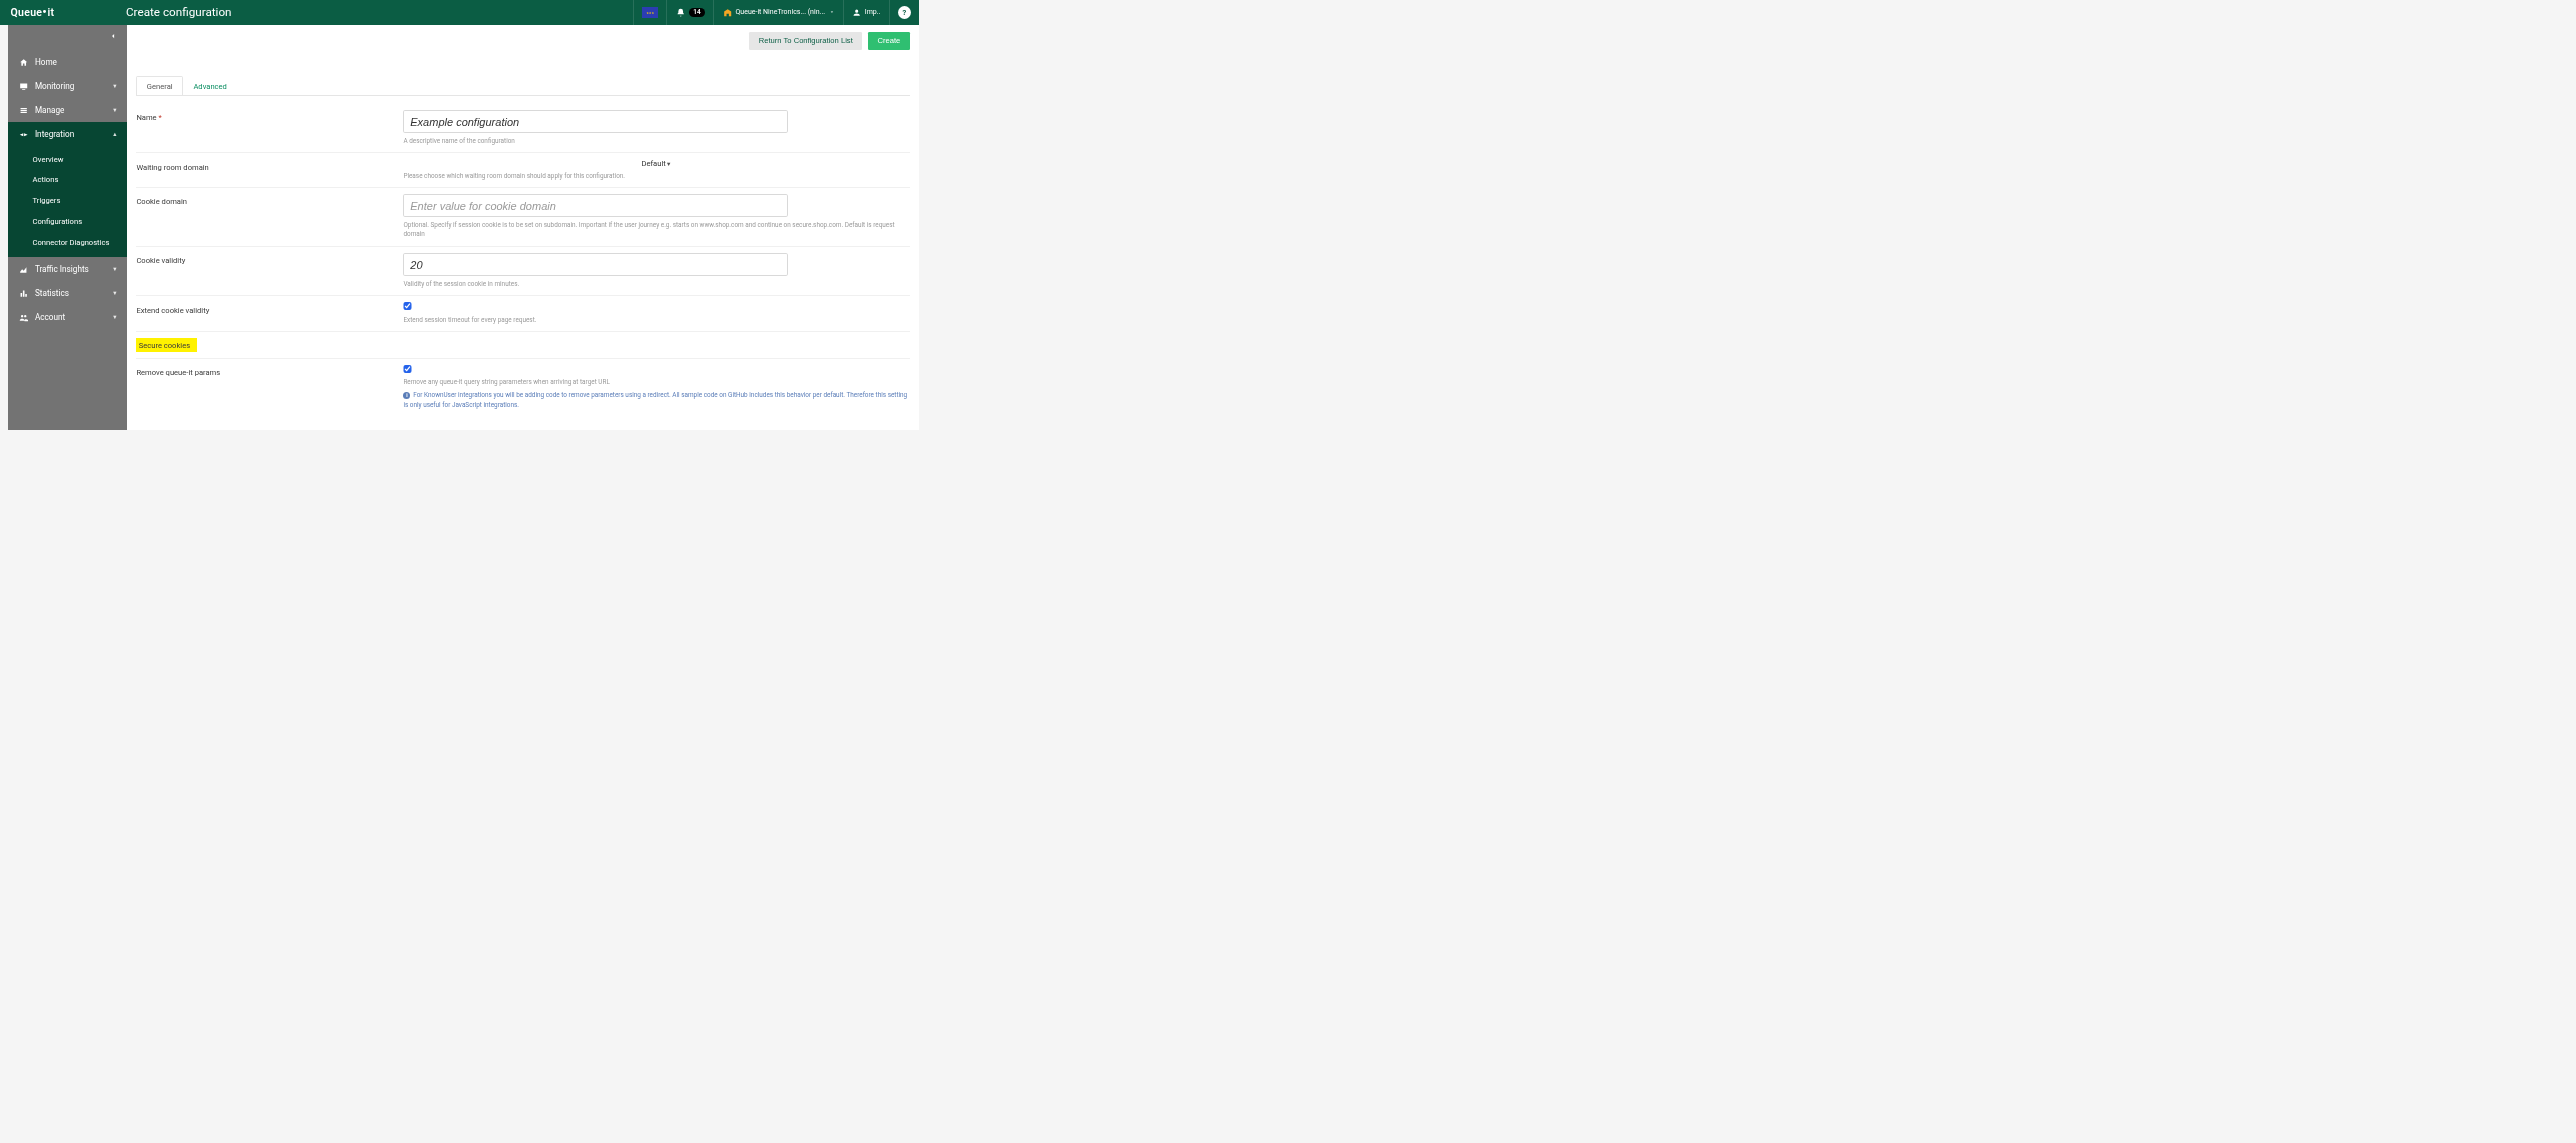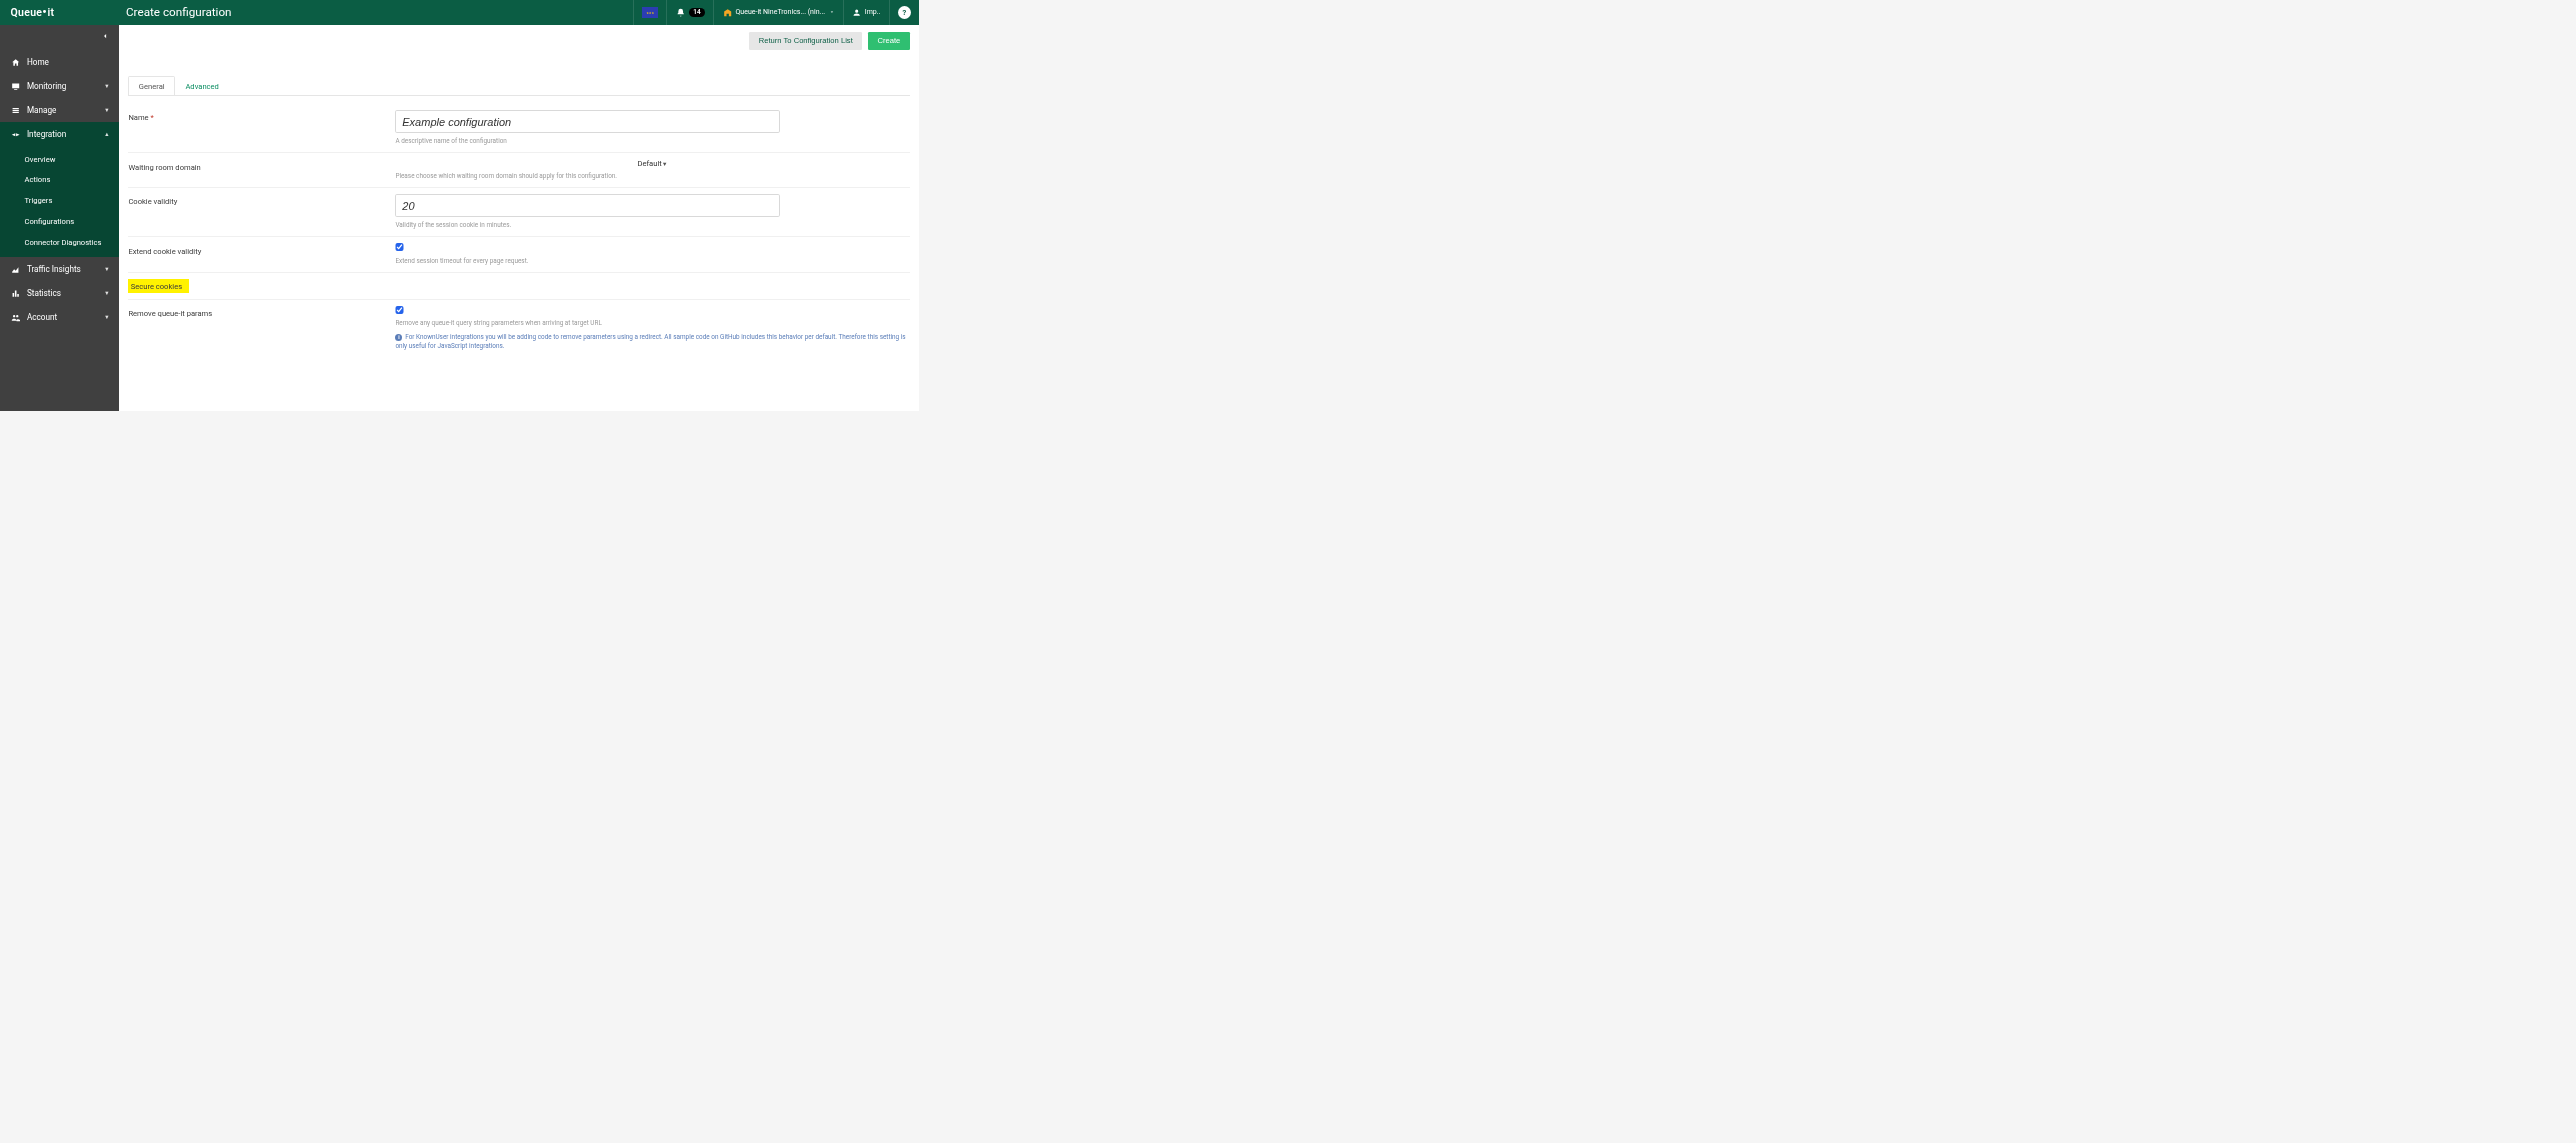--- a/index.html
+++ b/index.html
@@ -66,24 +66,25 @@
     background:#000; color:#fff; border-radius: 5.9px; padding: 0.6px 4.7px; font-size: 6.4px; font-weight:600;
   }
   .help-circle {
     width: 13px; height: 13px; border-radius: 50%; background:#fff; color:#0b5d44;
     display:flex;align-items:center;justify-content:center;font-weight:700;font-size:7.6px;
   }
   
   .layout { display: flex; min-height: 386px; }
   .sidebar {
     width: 119px;
-    background: #404040;
+    background: #737373;
     color: #fff;
     padding-top: 5.9px;
     position: relative;
+    margin-left: 8px;
   }
   .collapse-btn {
     position:absolute; top:7px; right:9.4px; color:#fff; cursor:pointer;
   }
   .nav-item {
     display:flex; align-items:center; gap:7px;
     padding: 7px 10.5px; font-size: 8.2px; cursor:pointer;
   }
   .nav-item .chev { margin-left:auto; font-size:6.4px; opacity:0.85; }
   .nav-item.top-gap { margin-top: 20px; }
@@ -291,20 +292,27 @@
       <div class="form-label">Waiting room domain</div>
       <div class="form-field-wide">
         <div class="dropdown-wide">
           <span>Default</span>
           <span class="dropdown-caret">▼</span>
         </div>
         <div class="help-text">Please choose which waiting room domain should apply for this configuration.</div>
       </div>
     </div>
 
+    <div class="form-row">
+      <div class="form-label">Cookie domain</div>
+      <div class="form-field-wide">
+        <input class="text-input" type="text" placeholder="Enter value for cookie domain" style="">
+        <div class="help-text">Optional. Specify if session cookie is to be set on subdomain. Important if the user journey e.g. starts on www.shop.com and continue on secure.shop.com. Default is request domain</div>
+      </div>
+    </div>
 
     <div class="form-row">
       <div class="form-label">Cookie validity</div>
       <div class="form-field">
         <input class="text-input" type="text" value="20" style="">
         <div class="help-text">Validity of the session cookie in minutes.</div>
       </div>
     </div>
 
     <div class="form-row">

